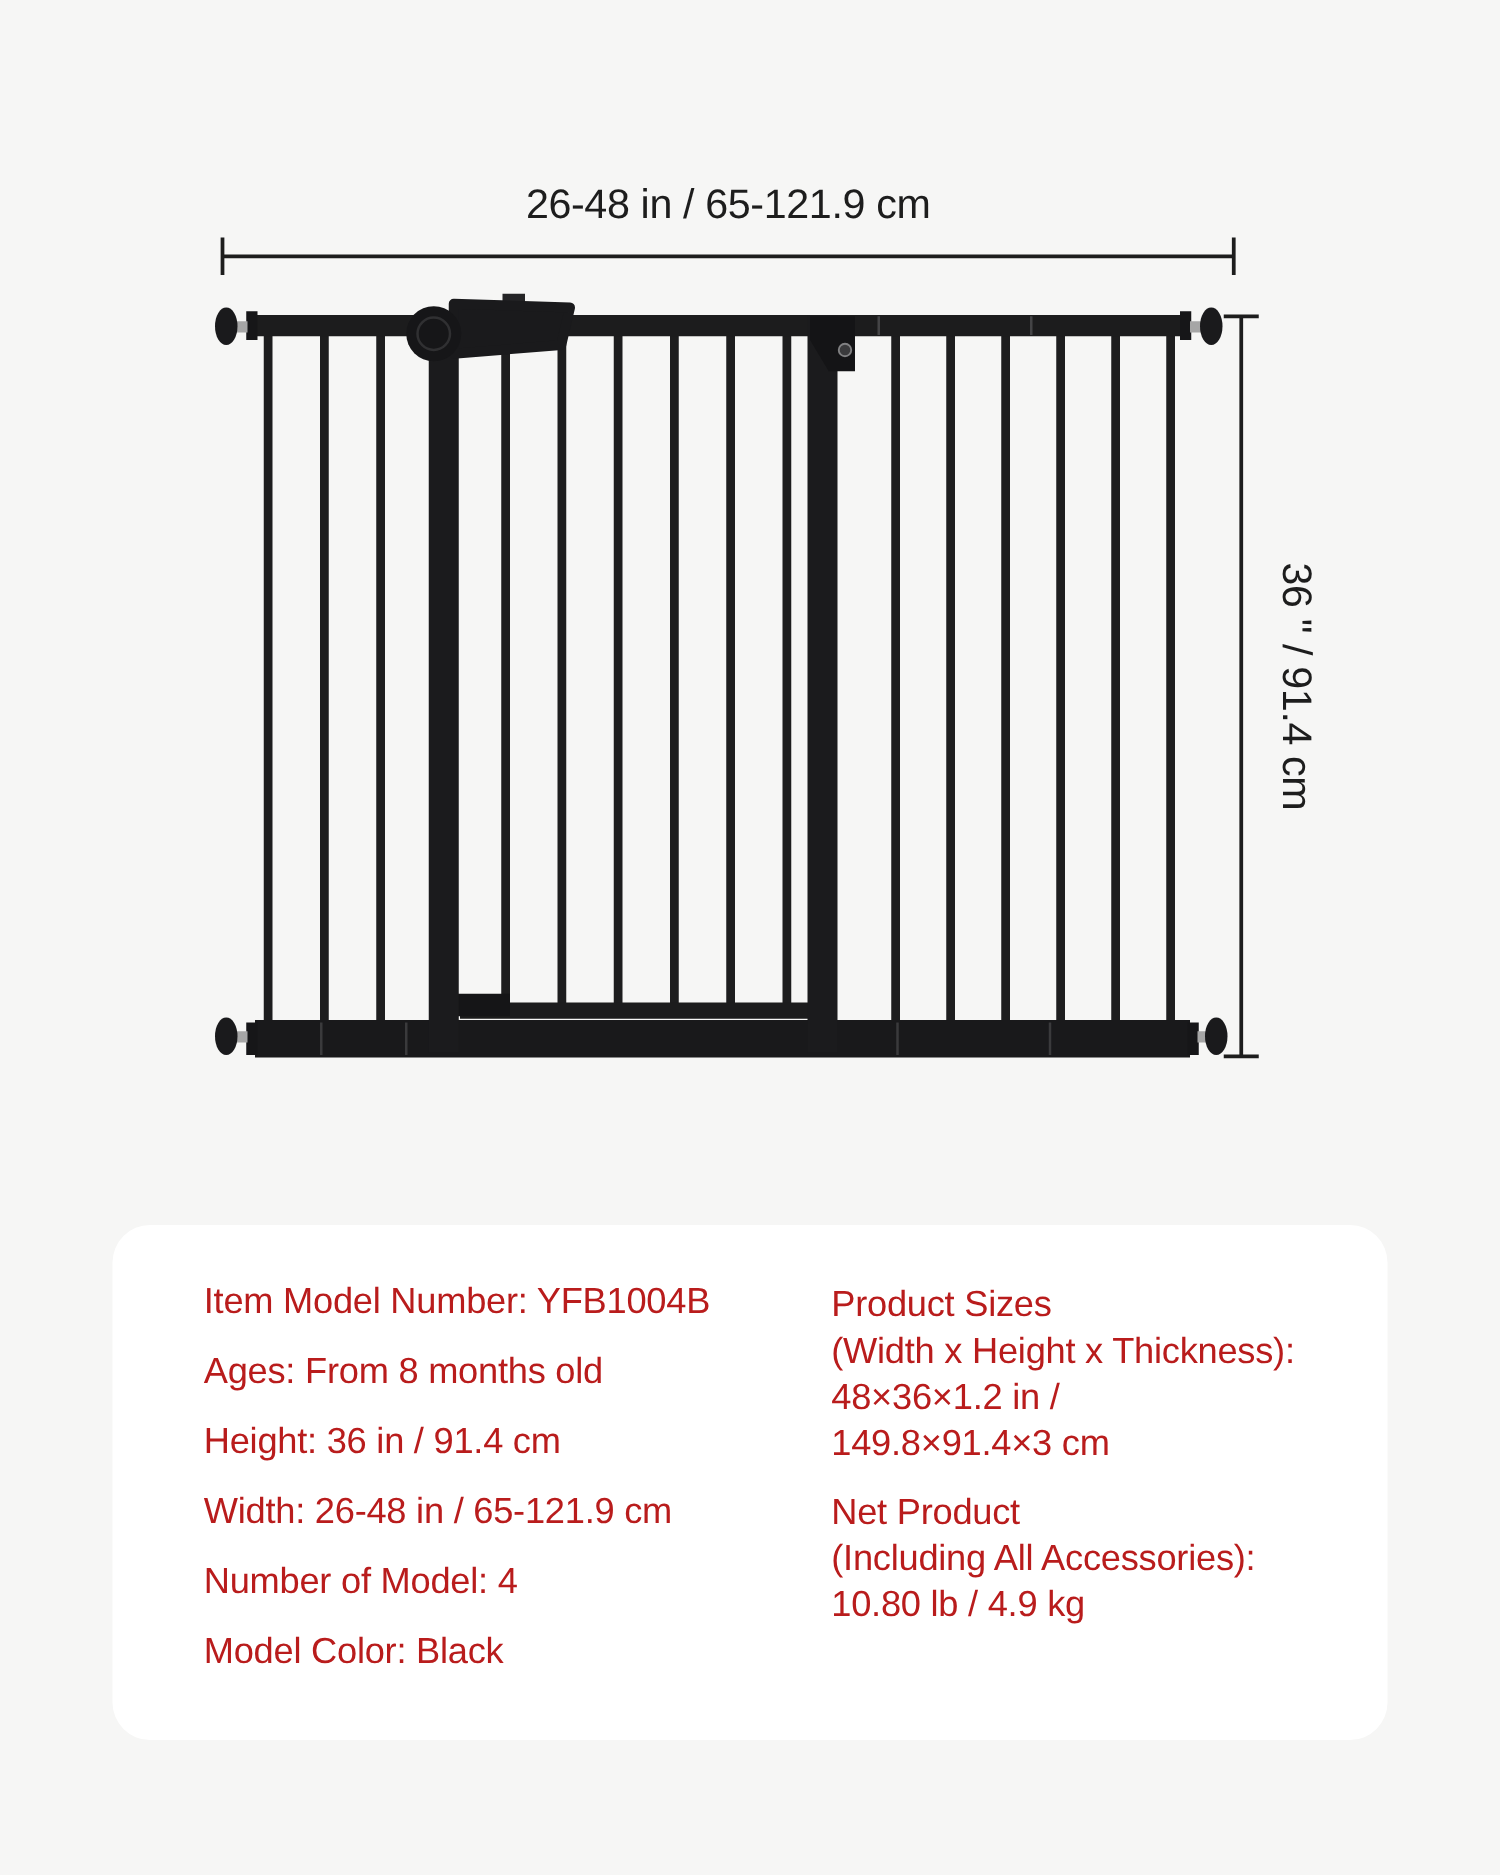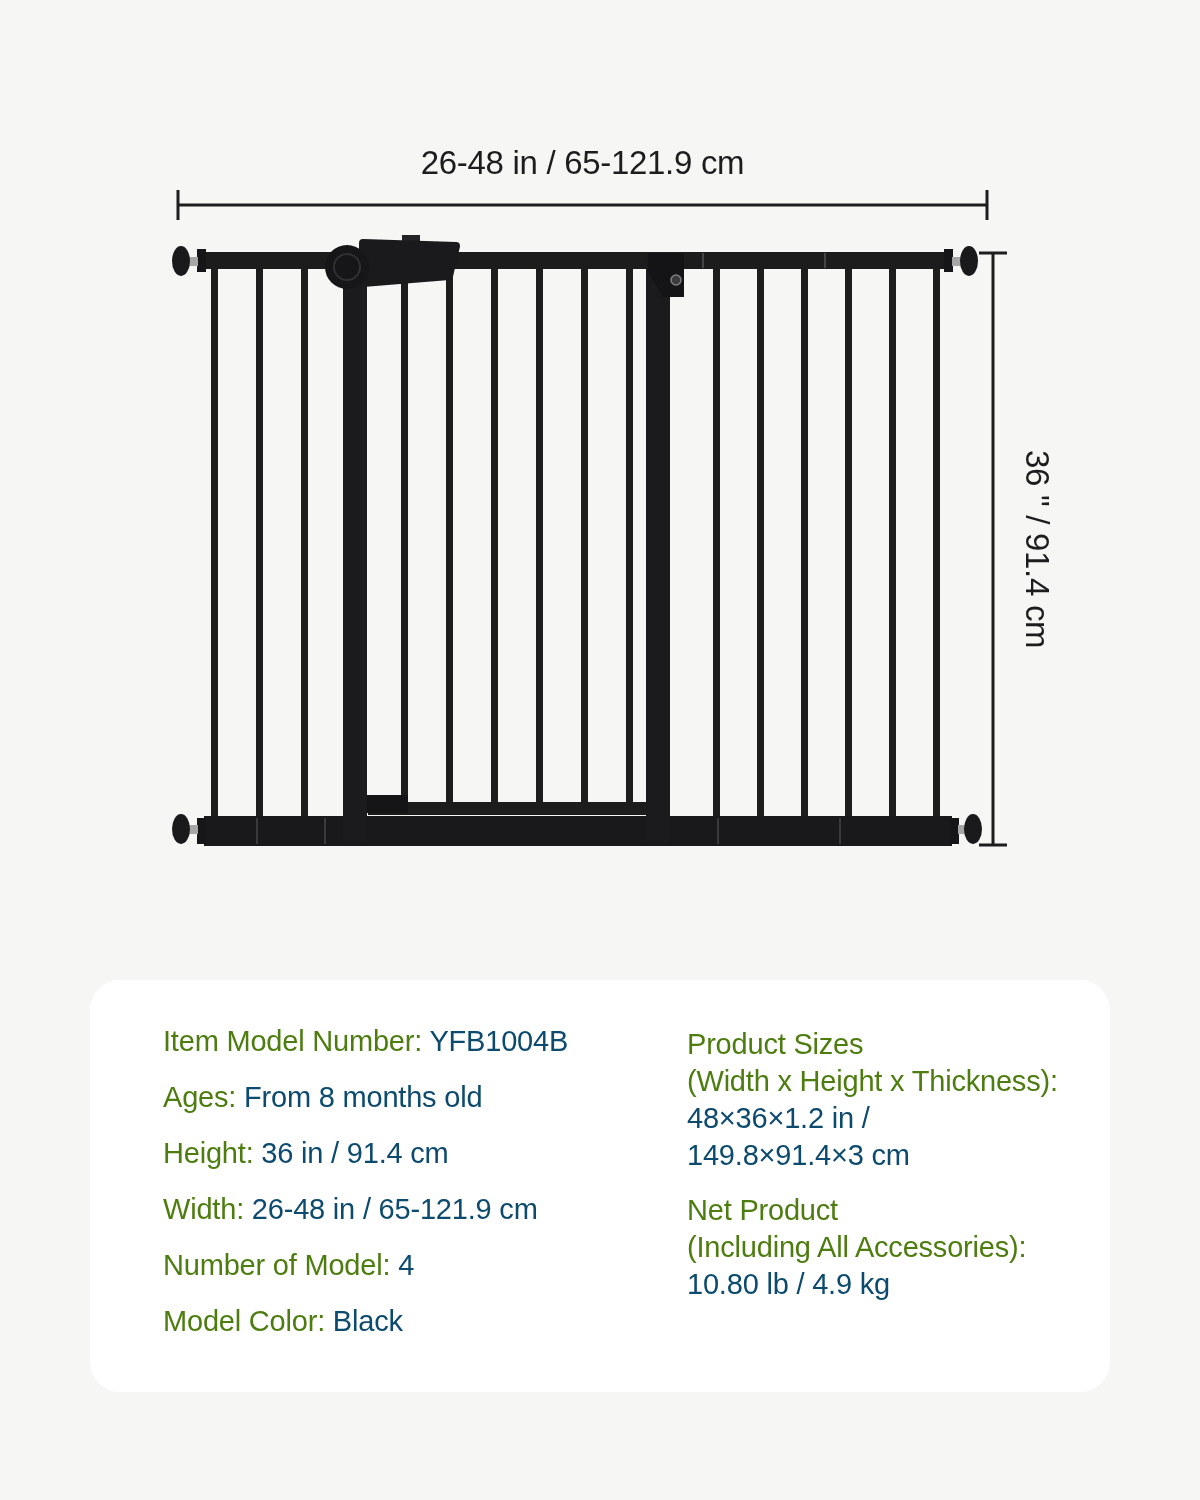--- a/index.html
+++ b/index.html
@@ -53,29 +53,29 @@
     font-size: 29px;
     line-height: 34px;
     height: 34px;
     margin-bottom: 22px;
     letter-spacing: -0.2px;
     white-space: nowrap;
   }
   .spec-col-right {
     position: absolute; left: 575px; top: 46px;
   }
-  .spec-block { margin-bottom: 18px; margin-left: 22px; }
+  .spec-block { margin-bottom: 18px; }
   .spec-line {
     font-size: 29px;
     line-height: 37px;
     letter-spacing: -0.2px;
     white-space: nowrap;
   }
-  .accent { color: #0c4a6e; }
-  .label-text { color: #4d7c0f; }
+  .accent { color: #b91c1c; }
+  .label-text { color: #b91c1c; }
 </style>
 </head>
 <body>
 
 <div class="stage">
 
   <svg class="gate-svg" viewBox="0 0 1200 1500" aria-hidden="true">
 
     <g stroke="#1d1d1d" stroke-width="3">
       <line x1="178" y1="205" x2="987" y2="205"></line>

